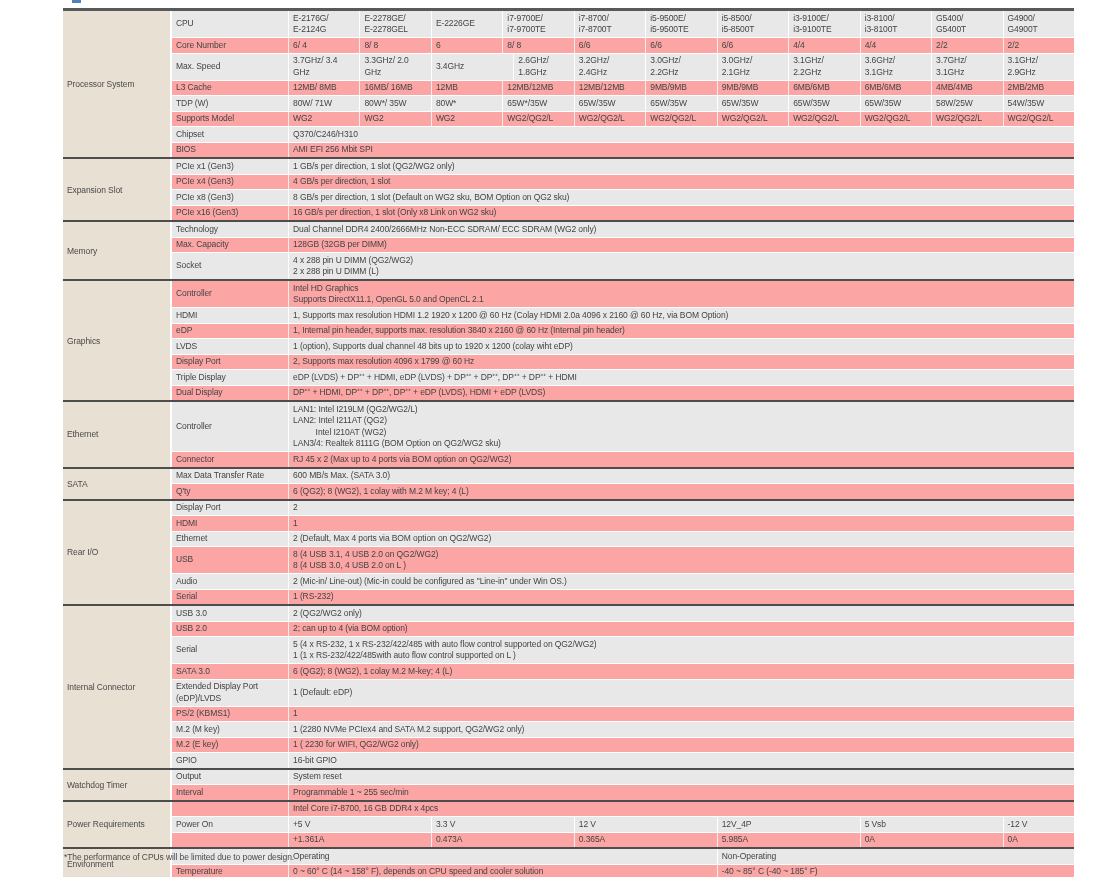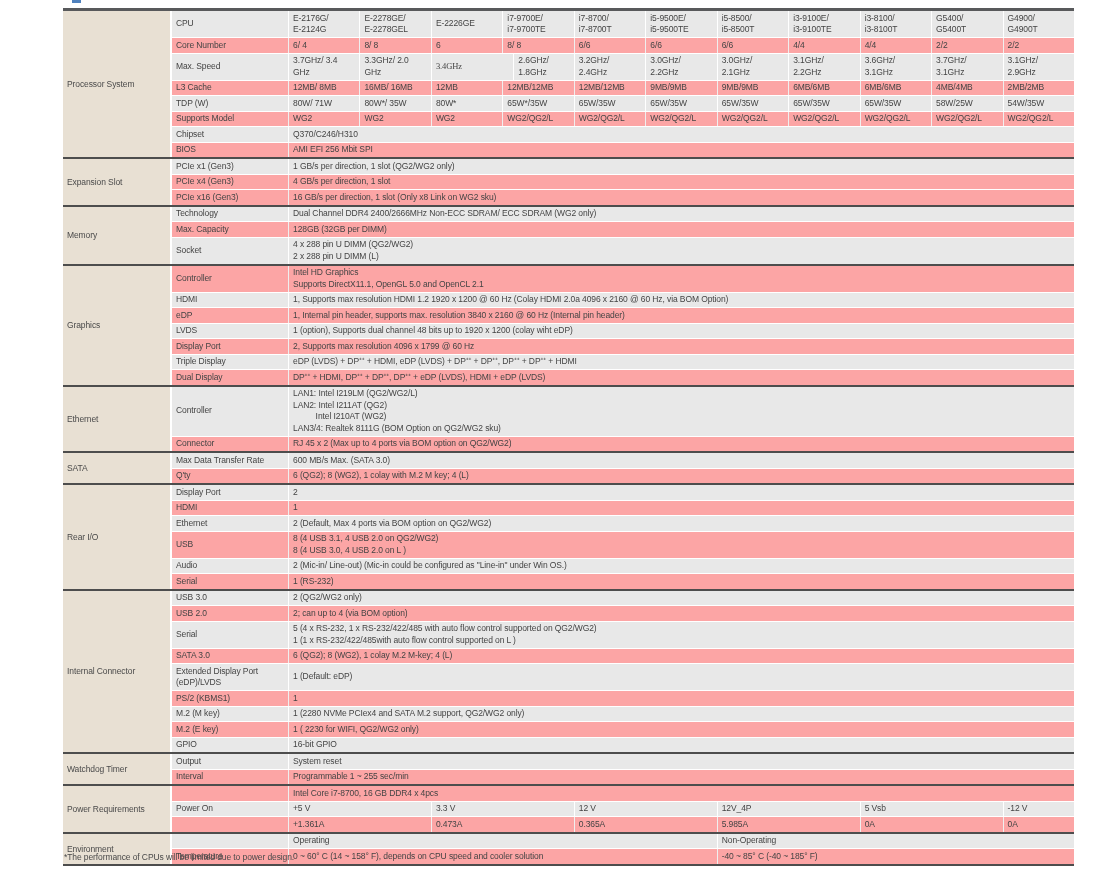--- a/index.html
+++ b/index.html
@@ -84,21 +84,21 @@
           <div class="cell" style="grid-column: span 1;">4/4</div>
           <div class="cell" style="grid-column: span 1;">2/2</div>
           <div class="cell" style="grid-column: span 1;">2/2</div>
         </div>
         <div class="row gray">
           <div class="label">Max. Speed</div>
           <div class="cell" style="grid-column: span 1;">3.7GHz/ 3.4
 GHz</div>
           <div class="cell" style="grid-column: span 1;">3.3GHz/ 2.0
 GHz</div>
-          <div class="cell" style="grid-column: span 1; font-family: Liberation Serif, serif;">3.4GHz</div>
+          <div class="cell" style="grid-column: span 1;">3.4GHz</div>
           <div class="cell" style="grid-column: span 1; margin-left: 11px;">2.6GHz/
 1.8GHz</div>
           <div class="cell" style="grid-column: span 1;">3.2GHz/
 2.4GHz</div>
           <div class="cell" style="grid-column: span 1;">3.0GHz/
 2.2GHz</div>
           <div class="cell" style="grid-column: span 1;">3.0GHz/
 2.1GHz</div>
           <div class="cell" style="grid-column: span 1;">3.1GHz/
 2.2GHz</div>
@@ -165,20 +165,24 @@
       <div class="cat">Expansion Slot</div>
       <div class="rows">
         <div class="row gray">
           <div class="label">PCIe x1 (Gen3)</div>
           <div class="cell" style="grid-column: span 11;">1 GB/s per direction, 1 slot (QG2/WG2 only)</div>
         </div>
         <div class="row white">
           <div class="label">PCIe x4 (Gen3)</div>
           <div class="cell" style="grid-column: span 11;">4 GB/s per direction, 1 slot</div>
         </div>
+        <div class="row gray">
+          <div class="label">PCIe x8 (Gen3)</div>
+          <div class="cell" style="grid-column: span 11;">8 GB/s per direction, 1 slot (Default on WG2 sku, BOM Option on QG2 sku)</div>
+        </div>
         <div class="row white">
           <div class="label">PCIe x16 (Gen3)</div>
           <div class="cell" style="grid-column: span 11;">16 GB/s per direction, 1 slot (Only x8 Link on WG2 sku)</div>
         </div>
       </div>
     </div>
     <div class="section">
       <div class="cat">Memory</div>
       <div class="rows">
         <div class="row gray">

